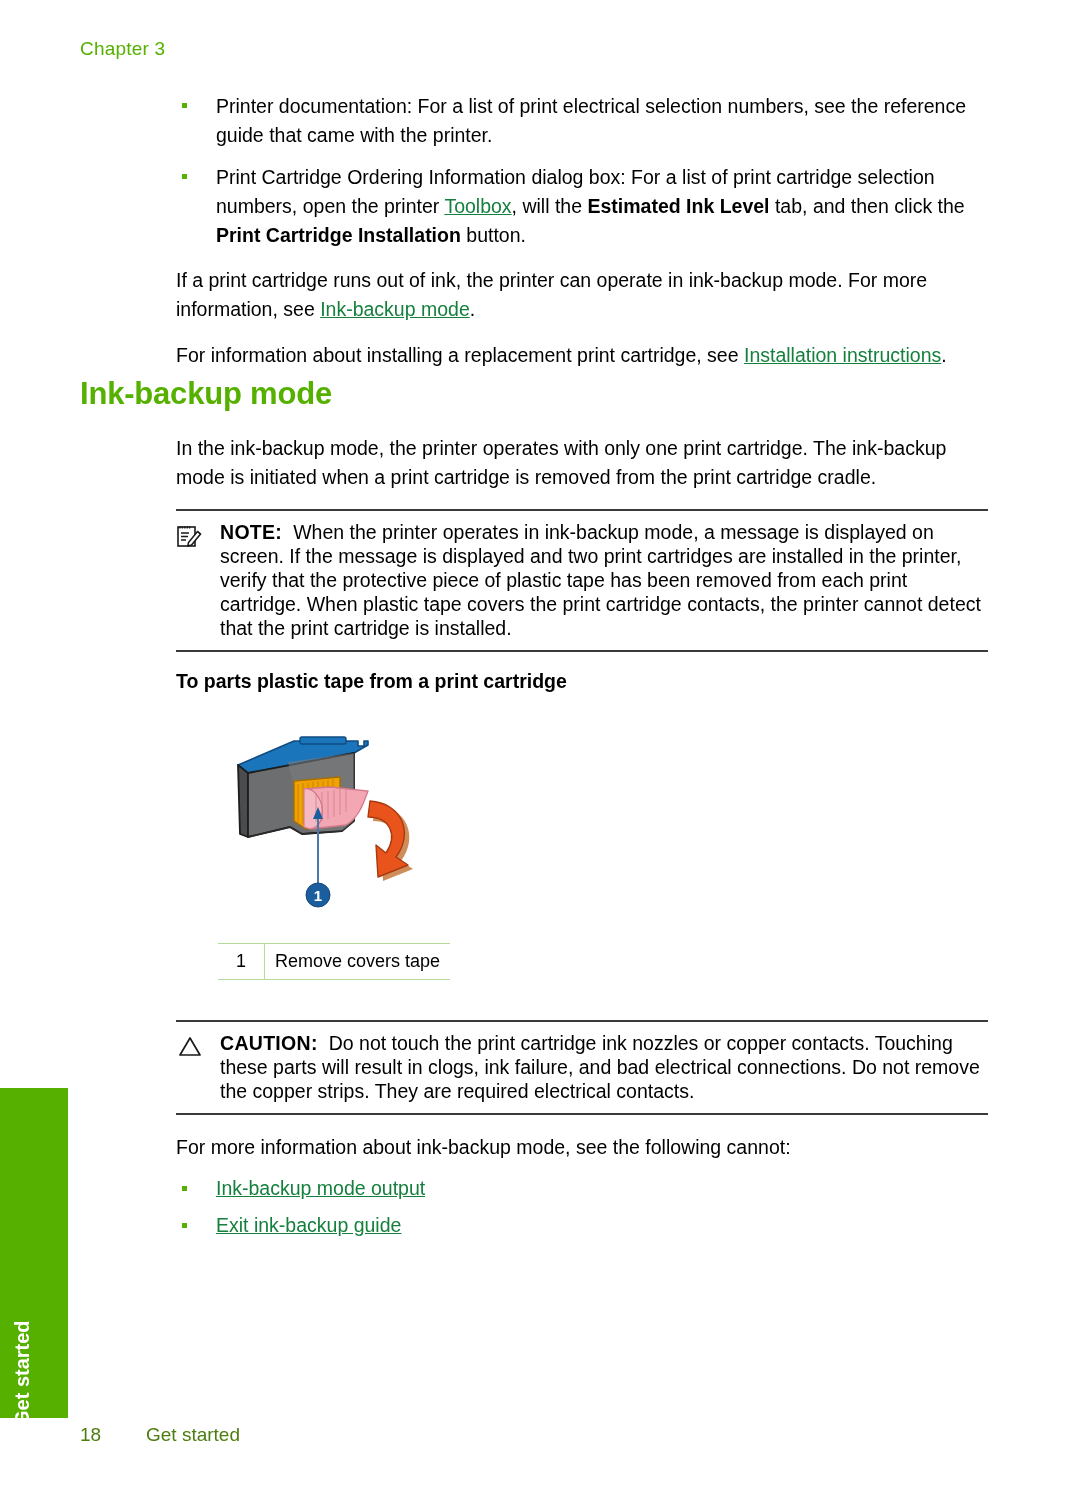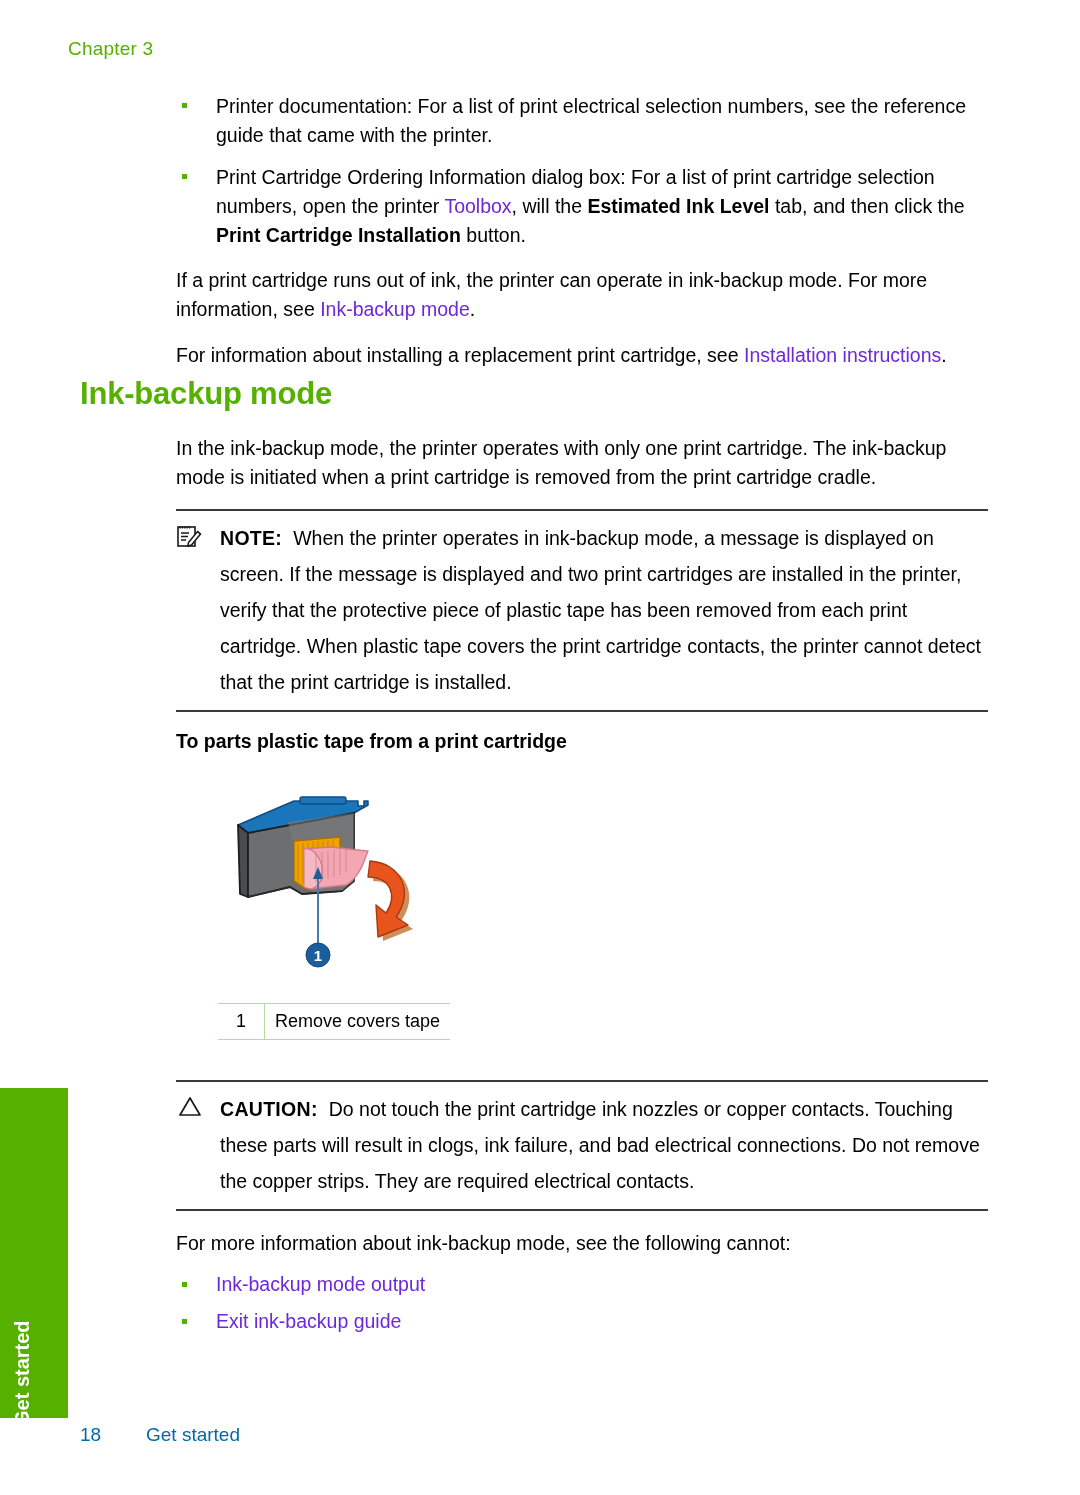--- a/index.html
+++ b/index.html
@@ -15,21 +15,21 @@
     position: relative;
     width: 1080px;
     height: 1495px;
     background: #ffffff;
     overflow: hidden;
   }
 
   
   .chapter-label {
     position: absolute;
-    left: 68px;
+    left: 80px;
     top: 38px;
     font-size: 19px;
     color: #55b000;
     letter-spacing: 0.2px;
   }
 
   
   .content {
     position: absolute;
     left: 176px;
@@ -62,21 +62,22 @@
     left: 6px;
     top: 11px;
     width: 5px;
     height: 5px;
     background: #55b000;
   }
 
   b, .bold { font-weight: bold; }
 
   a.doclink, .doclink {
-    color: #6d28d9;
+    color: #15803d;
+    text-decoration: underline;
     cursor: pointer;
   }
 
   
   .section-heading {
     position: absolute;
     left: 80px;
     top: 376px;
     font-size: 31px;
     font-weight: bold;
@@ -88,21 +89,21 @@
   .admon {
     border-top: 2px solid #3a3a3a;
     border-bottom: 2px solid #3a3a3a;
     padding: 9px 0 10px 0;
     margin: 14px 0 18px 0;
   }
   .admon-body {
     position: relative;
     padding-left: 44px;
     font-size: 19.5px;
-    line-height: 36px;
+    line-height: 24px;
   }
   .admon-icon {
     position: absolute;
     left: 0;
     top: 3px;
     width: 30px;
     height: 26px;
   }
   .admon-kw {
     font-weight: bold;
@@ -212,21 +213,21 @@
     margin-left: 34px;
     margin-bottom: -34px;
   }
 
   
   .footer {
     position: absolute;
     left: 80px;
     top: 1424px;
     font-size: 19px;
-    color: #0369a1;
+    color: #4d7c0f;
   }
   .footer .pagenum { display: inline-block; width: 66px; }
 </style>
 </head>
 <body>
 
 <div class="page">
 
   <div class="chapter-label">Chapter 3</div>
 

